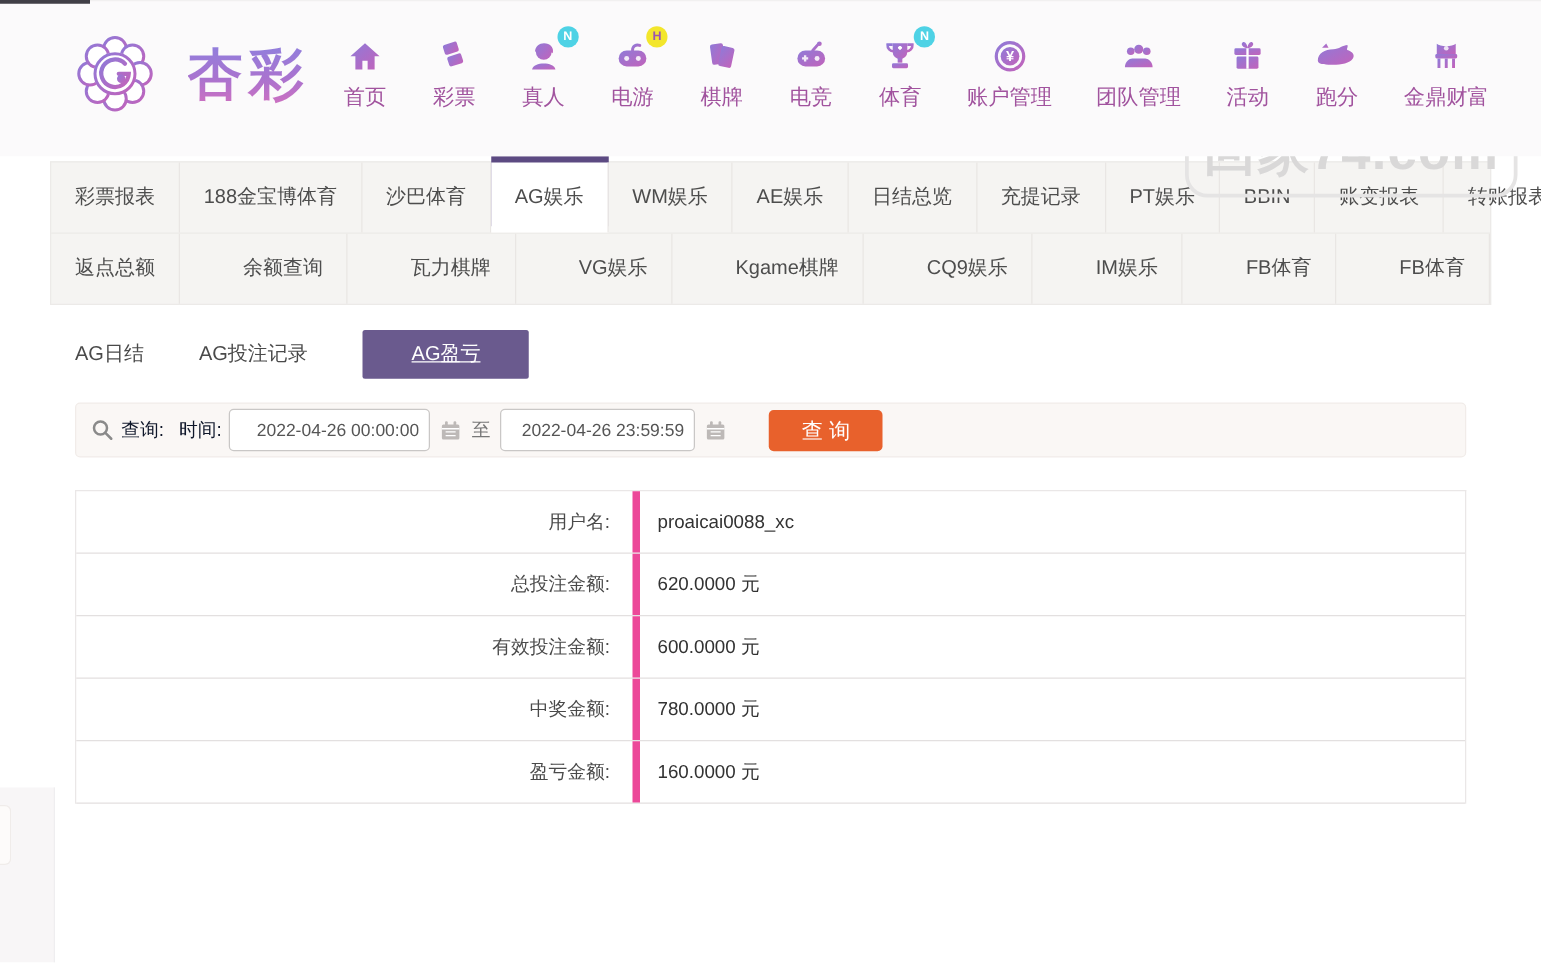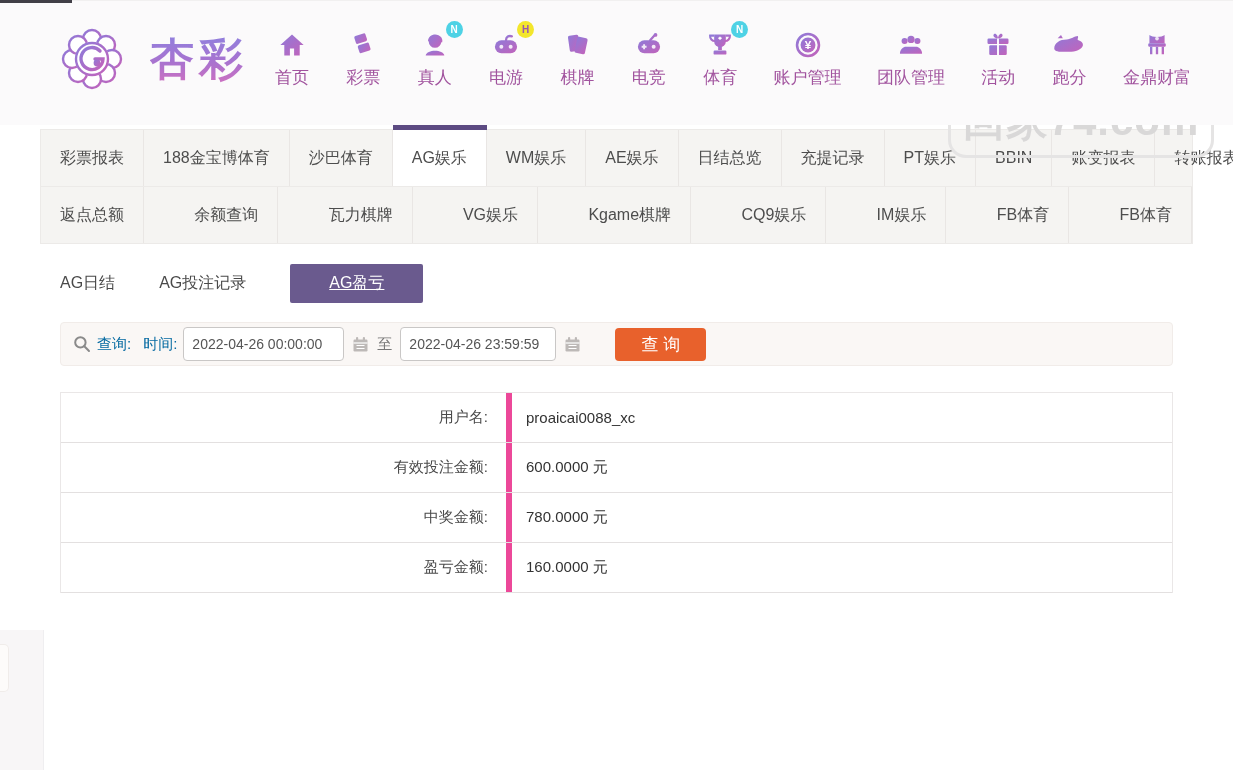--- a/index.html
+++ b/index.html
@@ -37,23 +37,23 @@
   .tab.active { background:#fff; box-shadow:0 -5px 0 #5c4a82; position:relative; }
 
   
   .subtabs { margin:20px 60px 0; display:flex; align-items:center; gap:44px;text-align:center; }
   .subtab { font-size:16px; color:#4a4a4a; cursor:pointer; padding:9px 0; }
   .subtab.active { background:#6a5a8e; color:#fff; padding:9px 39px; border-radius:2px;text-decoration:underline; }
 
   
   .searchbar { margin:19px 60px 0; height:44px; background:#faf7f5; border:1px solid #f1ece9; border-radius:4px;
                display:flex; align-items:center; padding:0 12px; }
-  .s-label { font-size:15px; color:#0369a1; margin:0 6px 0 6px; white-space:nowrap; }
+  .s-label { font-size:15px; color:#0f172a; margin:0 6px 0 6px; white-space:nowrap; }
   .date-input { width:161px; height:34px; border:1px solid #c9c7c6; border-radius:4px; background:#fff;
-                font-size:14px; color:#555; padding:0 8px; font-family:"Liberation Sans","DejaVu Sans",sans-serif; }
+                font-size:14px; color:#555; padding:0 8px; font-family:"Liberation Sans","DejaVu Sans",sans-serif;text-align:right; }
   .cal-ico { margin:0 6px 0 8px; display:flex; }
   .to-label { font-size:15px; color:#777; margin:0 8px 0 2px; }
   .query-btn { margin-left:28px; width:91px; height:33px; background:#e8612c; border:none; border-radius:4px;
                color:#fff; font-size:17px; cursor:pointer; font-family:"Liberation Sans","DejaVu Sans",sans-serif; }
 
   
   .rtable { margin:26px 60px 0; border:1px solid #eae7e7; border-bottom:none; }
   .trow { display:flex; height:50px; align-items:center; border-bottom:1px solid #e3e0e0; }
   .tlabel { width:445px; text-align:right; padding-right:18px; font-size:15px; color:#4a4a4a; }
   .tval { flex:1; border-left:6px solid #ec4899; padding-left:14px; font-size:15px; color:#333;
@@ -318,20 +318,24 @@
   </span>
   <button class="query-btn">查 询</button>
 </div>
 
 <div class="rtable">
   <div class="trow">
     <div class="tlabel">用户名:</div>
     <div class="tval">proaicai0088_xc</div>
   </div>
   <div class="trow">
+    <div class="tlabel">总投注金额:</div>
+    <div class="tval">620.0000 元</div>
+  </div>
+  <div class="trow">
     <div class="tlabel">有效投注金额:</div>
     <div class="tval">600.0000 元</div>
   </div>
   <div class="trow">
     <div class="tlabel">中奖金额:</div>
     <div class="tval">780.0000 元</div>
   </div>
   <div class="trow">
     <div class="tlabel">盈亏金额:</div>
     <div class="tval">160.0000 元</div>

